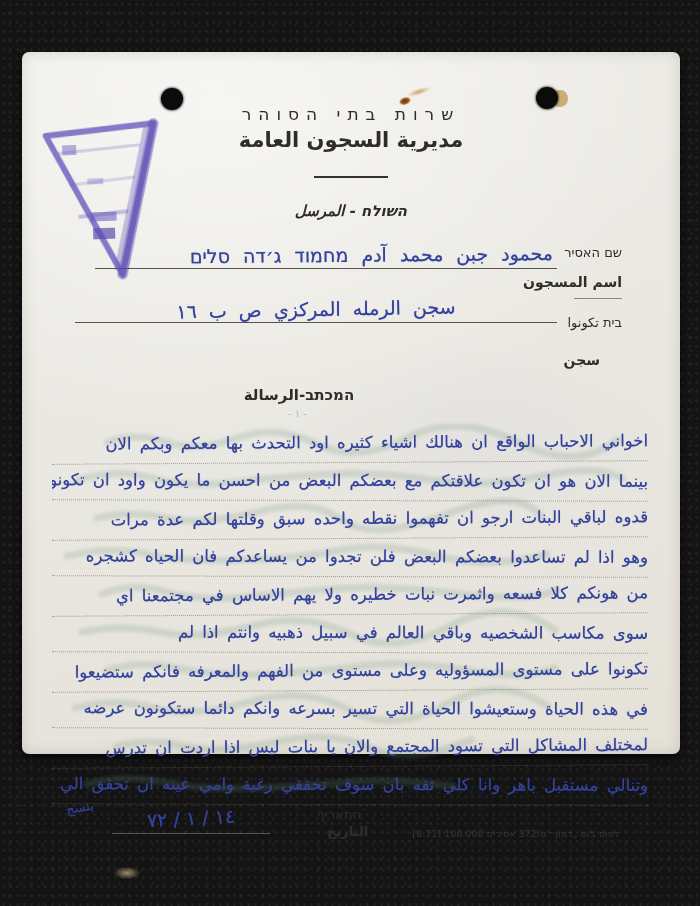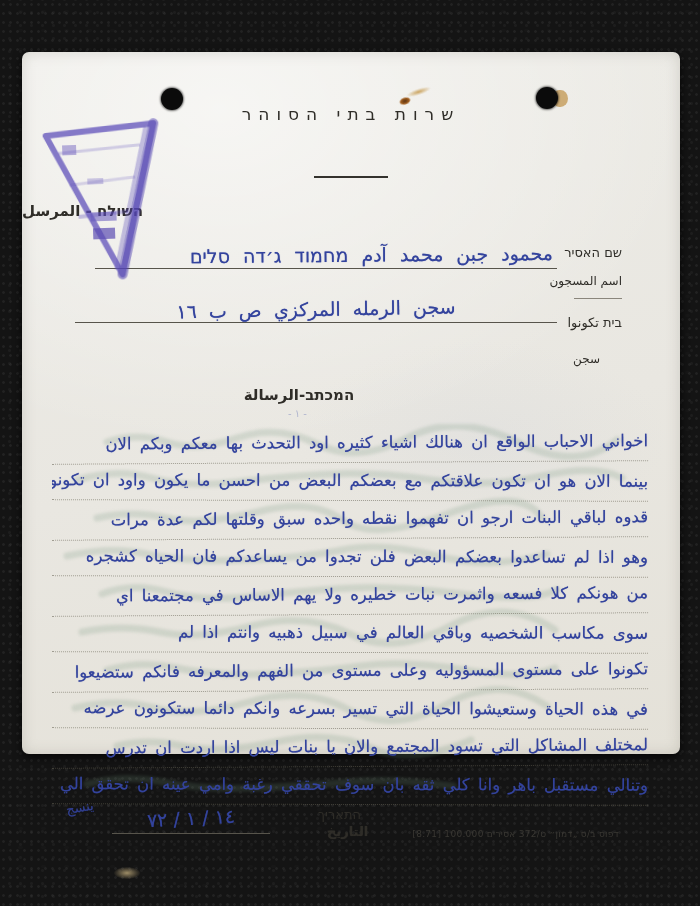--- a/index.html
+++ b/index.html
@@ -31,25 +31,25 @@
   .burn{position:absolute;left:372px;top:33px;width:42px;height:18px;z-index:4;
     background:
       radial-gradient(8px 5px at 22% 70%, #5a3413 0%, #a35f1e 55%, rgba(163,95,30,0) 75%),
       radial-gradient(16px 4px at 60% 45%, #caa25c 0%, rgba(202,162,92,0) 80%);
     transform:rotate(-18deg);filter:blur(.4px);}
   
   .print{color:#2f2d28;}
   .hdr-he{position:absolute;top:52px;left:0;right:0;text-align:center;font-size:17px;letter-spacing:7px;z-index:2;}
   .hdr-ar{position:absolute;top:76px;left:0;right:0;text-align:center;font-size:21px;font-weight:bold;z-index:2;}
   .hdr-rule{position:absolute;top:124px;left:292px;width:74px;height:2px;background:#34322d;z-index:2;}
-  .sender-h{position:absolute;top:150px;left:0;right:0;text-align:left;font-size:15px;font-weight:bold;z-index:2;}
+  .sender-h{position:absolute;top:150px;left:0;right:0;text-align:center;font-size:15px;font-weight:bold;z-index:2;font-style:italic;}
   .letter-h{position:absolute;top:334px;left:0;right:0;text-align:center;font-size:15px;font-weight:bold;transform:translateX(-52px);z-index:2;}
   .page-mark{position:absolute;top:356px;left:266px;font-size:10px;color:#5a6ab0;opacity:.4;z-index:2;}
   .flabel{position:absolute;font-size:13px;z-index:2;}
-  .flabel-ar{position:absolute;font-size:12px;font-weight:normal;z-index:2;}
+  .flabel-ar{position:absolute;font-size:14px;font-weight:bold;z-index:2;}
   .subrule{position:absolute;height:1px;background:#8a867c;z-index:2;}
   .wline{position:absolute;border-top:1px solid #57544b;z-index:1;}
   .hw{color:#33439d;text-shadow:0 0 .7px rgba(51,67,157,.75);font-family:"DejaVu Sans",sans-serif;}
   .hw-name{position:absolute;top:190px;left:73px;width:458px;height:26px;line-height:26px;font-size:19px;direction:rtl;text-align:right;padding-right:4px;white-space:nowrap;overflow:hidden;word-spacing:7px;transform:rotate(-.5deg);z-index:4;}
   .hw-prison{position:absolute;top:244px;left:53px;width:482px;height:27px;line-height:27px;font-size:19px;direction:rtl;text-align:center;white-space:nowrap;overflow:hidden;word-spacing:6px;transform:rotate(-1deg);z-index:4;}
   .body-lines{position:absolute;left:30px;top:373px;width:596px;z-index:3;}
   .bline{height:37px;line-height:35px;border-bottom:1px dotted rgba(100,96,82,.55);direction:rtl;text-align:right;font-size:16.5px;white-space:nowrap;overflow:hidden;word-spacing:3px;color:#33439d;text-shadow:0 0 .7px rgba(51,67,157,.7);}
   .bline:nth-child(odd){transform:rotate(-.35deg);}
   .bline:nth-child(even){transform:rotate(.15deg);}
   .stamp{position:absolute;left:22px;top:68px;width:120px;height:162px;z-index:3;transform:rotate(-2deg);filter:blur(.3px);opacity:.92;}
@@ -68,20 +68,21 @@
 <div class="scene">
   <div class="paper">
 
     <div class="chip"></div>
     <div class="hole hole-left"></div>
     <div class="hole hole-right"></div>
     <div class="burn"></div>
     <div class="stain-bl"></div>
 
     <div class="hdr-he print" dir="rtl">שרות בתי הסוהר</div>
+    <div class="hdr-ar print" dir="rtl">مديرية السجون العامة</div>
     <div class="hdr-rule"></div>
     <div class="sender-h print" dir="rtl">השולח - المرسل</div>
 
     <svg class="stamp" viewBox="0 0 120 162">
       <path d="M4 14 L112 5 L76 155 Z" fill="none" stroke="#5a4ab8" stroke-width="6" stroke-linejoin="round" opacity="0.78"></path>
       <path d="M112 5 L76 155" fill="none" stroke="#4f3fae" stroke-width="10" stroke-linecap="round" opacity="0.55"></path>
       <path d="M104 8 L70 150" fill="none" stroke="#5a4ab8" stroke-width="4" opacity="0.35"></path>
       <path d="M16 32 L98 26" stroke="#5a4ab8" stroke-width="3" opacity="0.25"></path>
       <path d="M26 64 L92 58" stroke="#5a4ab8" stroke-width="3" opacity="0.22"></path>
       <path d="M34 96 L84 92" stroke="#5a4ab8" stroke-width="4" opacity="0.35"></path>

